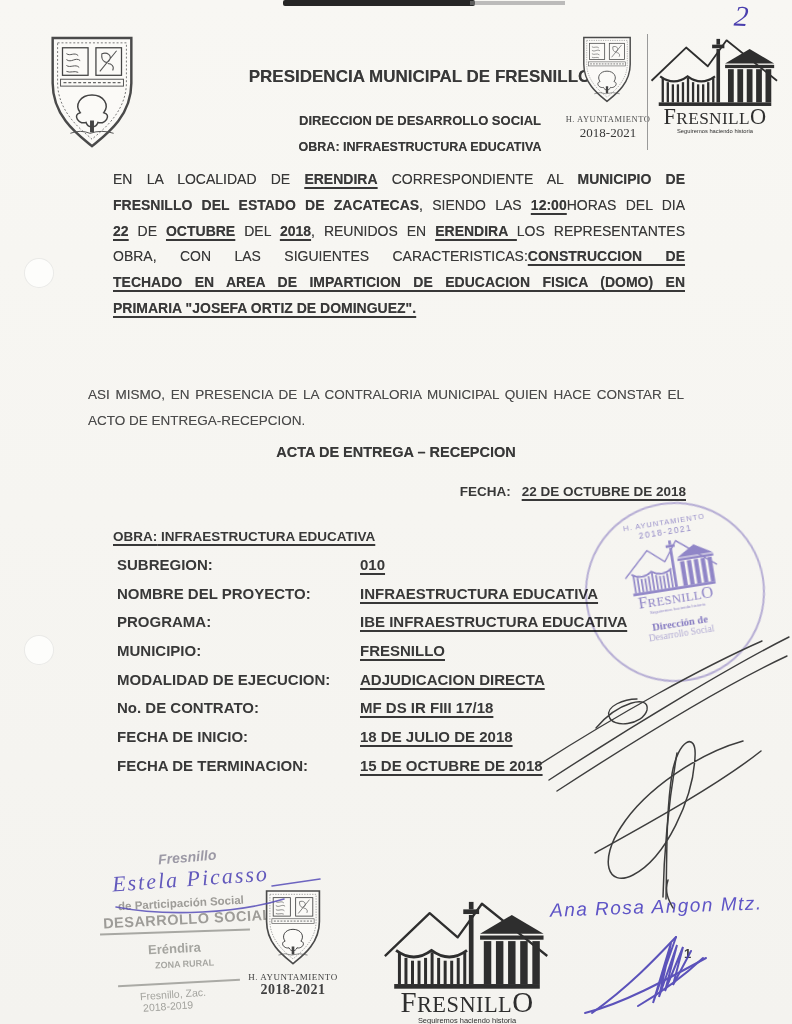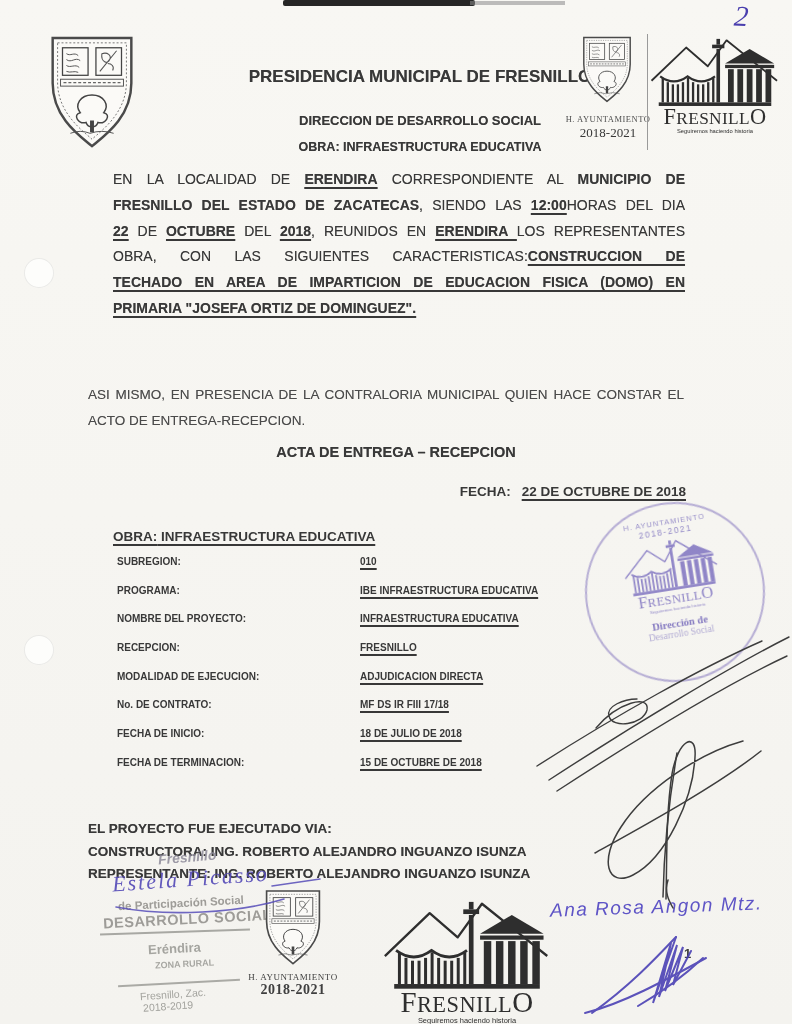--- a/index.html
+++ b/index.html
@@ -39,21 +39,21 @@
   .witness{left:88px;top:382px;width:596px;font-size:13.5px;color:#4a4a4a;}
   .witness .rline{line-height:25.5px;text-shadow:0 0 .4px rgba(70,70,70,.45);}
   
   .act-title{left:0;top:444px;width:792px;text-align:center;font-size:14.5px;font-weight:700;
              text-shadow:0 0 .5px rgba(40,40,40,.5);}
   .date-line{left:430px;top:484px;width:256px;text-align:right;font-size:13.5px;font-weight:700;}
   .date-line .u{text-decoration:underline;text-decoration-thickness:1.5px;text-underline-offset:3px;margin-left:11px;}
   
   .obra-line{left:113px;top:529px;font-size:13.5px;font-weight:700;
              text-decoration:underline;text-decoration-thickness:1.5px;text-underline-offset:3px;}
-  .fields{left:117px;top:556px;width:566px;font-size:10px;font-weight:700;}
+  .fields{left:117px;top:556px;width:566px;font-size:15px;font-weight:700;}
   .frow{display:flex;height:28.7px;align-items:flex-start;}
   .flabel{width:243px;flex:0 0 243px;}
   .fvalue{text-decoration:underline;text-decoration-thickness:1.5px;text-underline-offset:3px;}
   
   .exec{left:88px;top:818px;font-size:13.5px;font-weight:700;line-height:22.6px;
         text-shadow:0 0 .4px rgba(40,40,40,.45);}
   
   .round-stamp{left:585px;top:502px;width:176px;height:176px;border-radius:50%;
                border:2px solid rgba(125,110,198,.5);transform:rotate(-9deg);
                color:#7e72c8;text-align:center;mix-blend-mode:multiply;filter:blur(.2px);}
@@ -193,54 +193,49 @@
     <span>OBRA:</span>
     <span>INFRAESTRUCTURA EDUCATIVA</span>
   </div>
 
   <div class="abs fields">
       <div class="frow">
         <span class="flabel">SUBREGION:</span>
         <span class="fvalue">010</span>
       </div>
       <div class="frow">
+        <span class="flabel">NOMBRE DEL PROYECTO:</span>
+        <span class="fvalue">INFRAESTRUCTURA EDUCATIVA</span>
+      </div>
+      <div class="frow">
         <span class="flabel">PROGRAMA:</span>
         <span class="fvalue">IBE INFRAESTRUCTURA EDUCATIVA</span>
       </div>
       <div class="frow">
-        <span class="flabel">NOMBRE DEL PROYECTO:</span>
-        <span class="fvalue">INFRAESTRUCTURA EDUCATIVA</span>
-      </div>
-      <div class="frow">
-        <span class="flabel">RECEPCION:</span>
+        <span class="flabel">MUNICIPIO:</span>
         <span class="fvalue">FRESNILLO</span>
       </div>
       <div class="frow">
         <span class="flabel">MODALIDAD DE EJECUCION:</span>
         <span class="fvalue">ADJUDICACION DIRECTA</span>
       </div>
       <div class="frow">
         <span class="flabel">No. DE CONTRATO:</span>
         <span class="fvalue">MF DS IR FIII 17/18</span>
       </div>
       <div class="frow">
         <span class="flabel">FECHA DE INICIO:</span>
         <span class="fvalue">18 DE JULIO DE 2018</span>
       </div>
       <div class="frow">
         <span class="flabel">FECHA DE TERMINACION:</span>
         <span class="fvalue">15 DE OCTUBRE DE 2018</span>
       </div>
     </div>
 
-  <div class="abs exec">
-    <div>EL PROYECTO FUE EJECUTADO VIA:</div>
-    <div>CONSTRUCTORA: ING. ROBERTO ALEJANDRO INGUANZO ISUNZA</div>
-    <div>REPRESENTANTE: ING. ROBERTO ALEJANDRO INGUANZO ISUNZA</div>
-  </div>
 
   <div class="abs round-stamp">
     <div class="rs-cap">H. AYUNTAMIENTO</div>
     <div class="rs-years">2018-2021</div>
     <svg class="rs-logo" viewBox="0 0 180 140">
         <use href="#sym-logo"></use>
       </svg>
     <div class="rs-dept1">Dirección de</div>
     <div class="rs-dept2">Desarrollo Social</div>
   </div>

